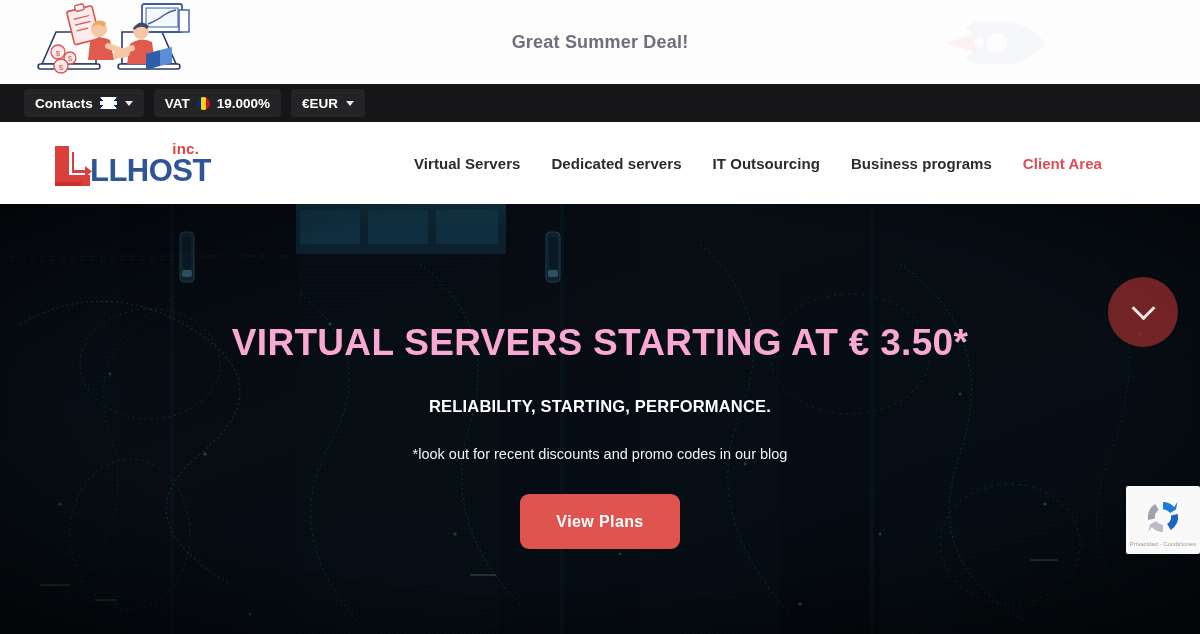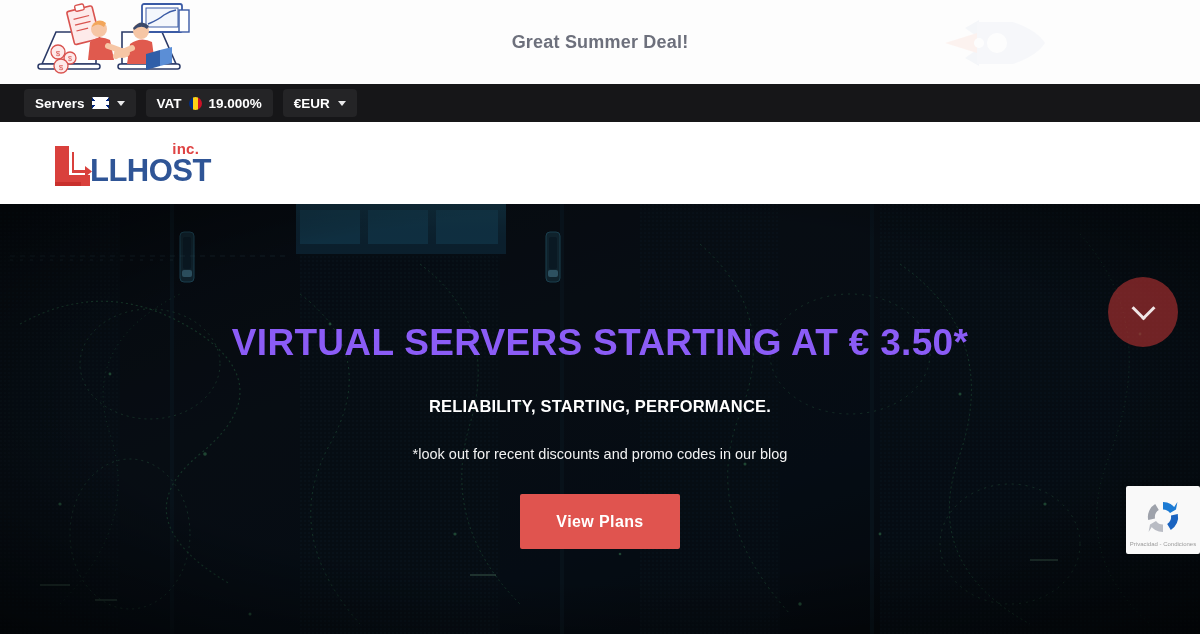--- a/index.html
+++ b/index.html
@@ -179,21 +179,21 @@
   .hero-content {
     position: relative;
     z-index: 4;
     height: 100%;
     display: flex;
     flex-direction: column;
     align-items: center;
     padding-top: 118px;
   }
   .hero-title {
-    color: #8b5cf6;
+    color: #f9a8d4;
     font-size: 37px;
     font-weight: bold;
     letter-spacing: 0.3px;
     text-align: center;
     white-space: nowrap;
   }
   .hero-sub {
     color: #ffffff;
     font-size: 16.5px;
     font-weight: bold;
@@ -206,21 +206,21 @@
     font-size: 14.5px;
     font-weight: 400;
     margin-top: 30px;
     text-align: center;
   }
   .hero-btn {
     margin-top: 32px;
     background: #e0544f;
     color: #ffffff;
     border: none;
-    border-radius: 2px;
+    border-radius: 9px;
     width: 160px;
     height: 55px;
     font-size: 16px;
     font-weight: bold;
     letter-spacing: 0.4px;
     cursor: pointer;
     font-family: "Liberation Sans", sans-serif;
   }
 
   .scroll-circle {
@@ -324,21 +324,21 @@
     <path d="M10 35 L42 25 L42 45 Z" fill="#fbe4de"></path>
     <circle cx="62" cy="35" r="10" fill="#ffffff"></circle>
     <circle cx="44" cy="35" r="5" fill="#ffffff"></circle>
   </svg>
 </div>
 
 <div class="topbar">
   <div class="topbar-left">
 
     <div class="pill">
-      <span>Servers</span>
+      <span>Contacts</span>
       <span class="flag flag-uk"></span>
       <span class="caret"></span>
     </div>
 
     <div class="pill">
       <span>VAT</span>
       <span class="flag flag-ro"></span>
       <span>19.000%</span>
     </div>
 
@@ -354,20 +354,27 @@
   <div class="logo">
     <svg class="logo-mark" viewBox="0 0 42 44">
       <path d="M3 2 L17 2 L17 31 L38 31 L38 42 L3 42 Z" fill="#d9403c"></path>
       <path d="M20 8 L22 8 L22 26 L33 26 L33 22 L40 27.5 L33 33 L33 29 L20 29 Z" fill="#d9403c"></path>
       <rect x="3" y="38" width="26" height="4" fill="#c9302c"></rect>
     </svg>
     <span class="logo-word">LLHOST</span>
     <span class="logo-inc">inc.</span>
   </div>
 
+  <nav class="mainnav">
+    <a class="nav-link">Virtual Servers</a>
+    <a class="nav-link">Dedicated servers</a>
+    <a class="nav-link">IT Outsourcing</a>
+    <a class="nav-link">Business programs</a>
+    <a class="nav-link accent">Client Area</a>
+  </nav>
 </div>
 
 <div class="hero">
 
   <svg class="hero-bg" viewBox="0 0 1200 430" preserveAspectRatio="none">
     <defs>
       <linearGradient id="bgBase" x1="0" y1="0" x2="1" y2="1">
         <stop offset="0%" stop-color="#060a10"></stop>
         <stop offset="35%" stop-color="#0a1119"></stop>
         <stop offset="65%" stop-color="#07101a"></stop>

